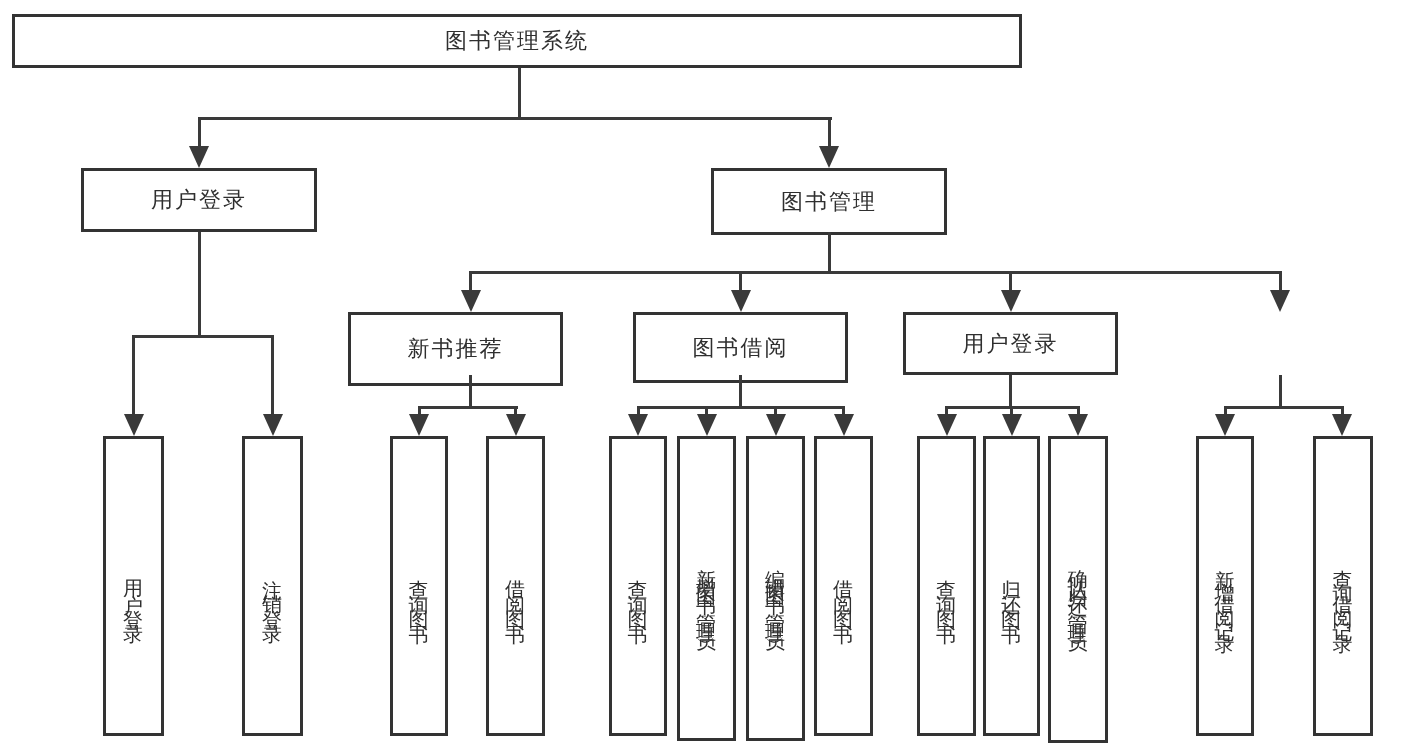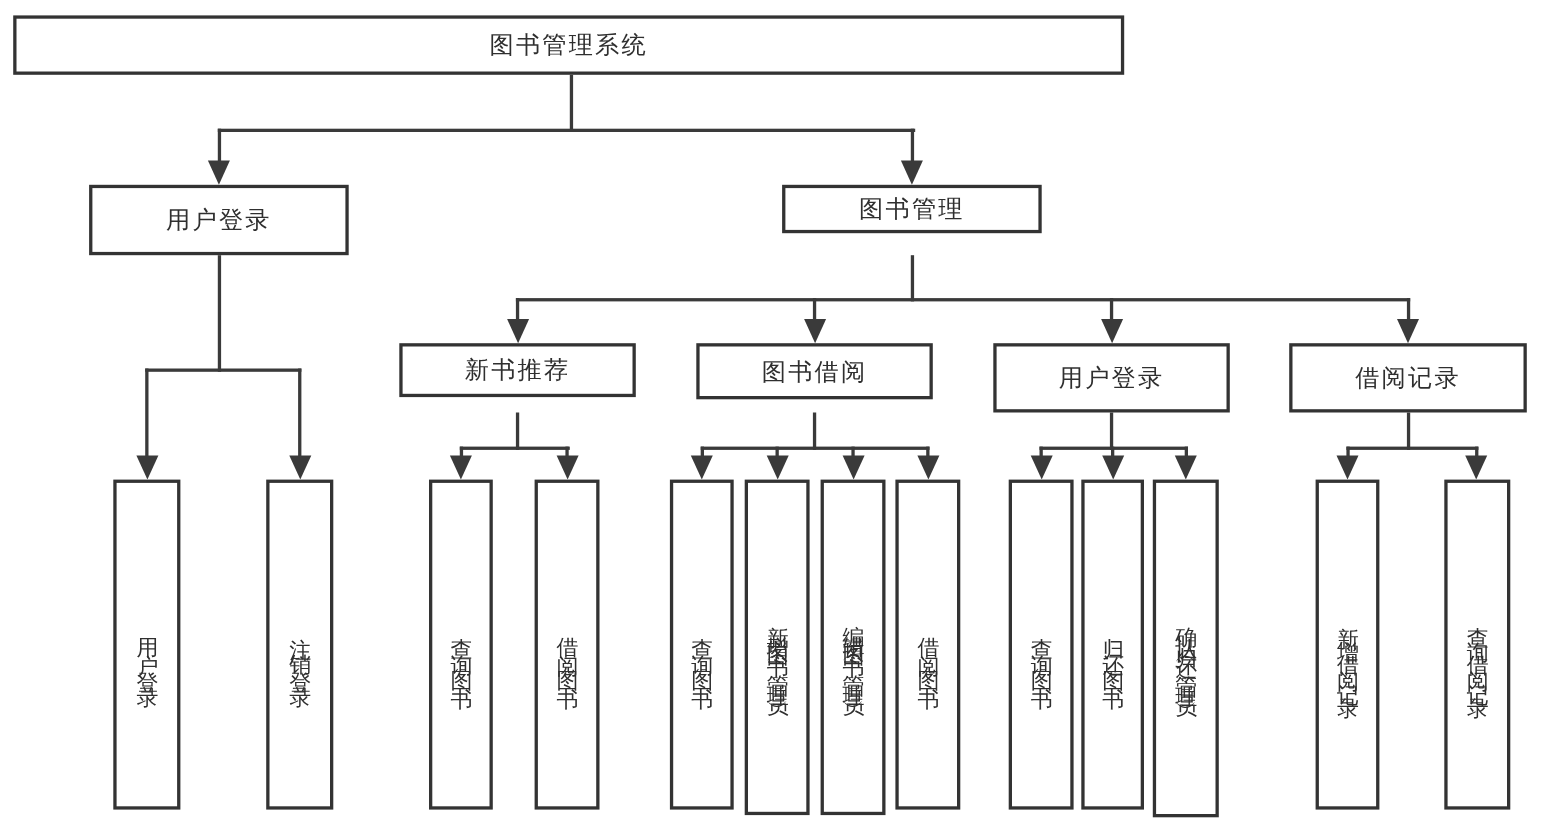--- a/index.html
+++ b/index.html
@@ -75,21 +75,21 @@
   <div class="cl v" style="left:517.5px;top:68px;height:52px"></div>
   <div class="cl h" style="left:197.5px;top:117px;width:634.5px"></div>
   <div class="cl v" style="left:197.5px;top:117px;height:33px"></div>
   <div class="cl v" style="left:827.5px;top:117px;height:33px"></div>
   <div class="arrow" style="left:189px;top:146px"></div>
   <div class="arrow" style="left:819px;top:146px"></div>
 
   <div class="box" style="left:81px;top:168px;width:236px;height:64px">
     <span class="box-label">用户登录</span>
   </div>
-  <div class="box" style="left:711px;top:168px;width:236px;height:44px">
+  <div class="box" style="left:711px;top:168px;width:236px;height:67px">
     <span class="box-label">图书管理</span>
   </div>
 
   <div class="cl v" style="left:197.5px;top:232px;height:106px"></div>
   <div class="cl h" style="left:132px;top:335px;width:142px"></div>
   <div class="cl v" style="left:132px;top:335px;height:81px"></div>
   <div class="cl v" style="left:271px;top:335px;height:81px"></div>
   <div class="arrow" style="left:123.5px;top:414px"></div>
   <div class="arrow" style="left:262.5px;top:414px"></div>
 
@@ -97,31 +97,28 @@
   <div class="cl h" style="left:469px;top:271px;width:812.5px"></div>
   <div class="cl v" style="left:469px;top:271px;height:23px"></div>
   <div class="cl v" style="left:739px;top:271px;height:23px"></div>
   <div class="cl v" style="left:1009px;top:271px;height:23px"></div>
   <div class="cl v" style="left:1278.5px;top:271px;height:23px"></div>
   <div class="arrow" style="left:460.5px;top:290px"></div>
   <div class="arrow" style="left:730.5px;top:290px"></div>
   <div class="arrow" style="left:1000.5px;top:290px"></div>
   <div class="arrow" style="left:1270px;top:290px"></div>
 
-  <div class="box" style="left:363px;top:312px;width:215px;height:49px">
+  <div class="box" style="left:348px;top:312px;width:215px;height:74px">
     <span class="box-label">新书推荐</span>
   </div>
-  <div class="box" style="left:633px;top:312px;width:215px;height:51px">
+  <div class="box" style="left:633px;top:312px;width:215px;height:71px">
     <span class="box-label">图书借阅</span>
   </div>
   <div class="box" style="left:903px;top:312px;width:215px;height:63px">
     <span class="box-label">用户登录</span>
-  </div>
-  <div class="box" style="left:1172px;top:312px;width:216px;height:63px">
-    <span class="box-label">借阅记录</span>
   </div>
 
   <div class="cl v" style="left:469px;top:375px;height:34px"></div>
   <div class="cl h" style="left:417.5px;top:406px;width:100px"></div>
   <div class="cl v" style="left:417.5px;top:406px;height:10px"></div>
   <div class="cl v" style="left:514px;top:406px;height:10px"></div>
   <div class="arrow" style="left:409px;top:414px"></div>
   <div class="arrow" style="left:505.5px;top:414px"></div>
 
   <div class="cl v" style="left:739px;top:375px;height:34px"></div>

